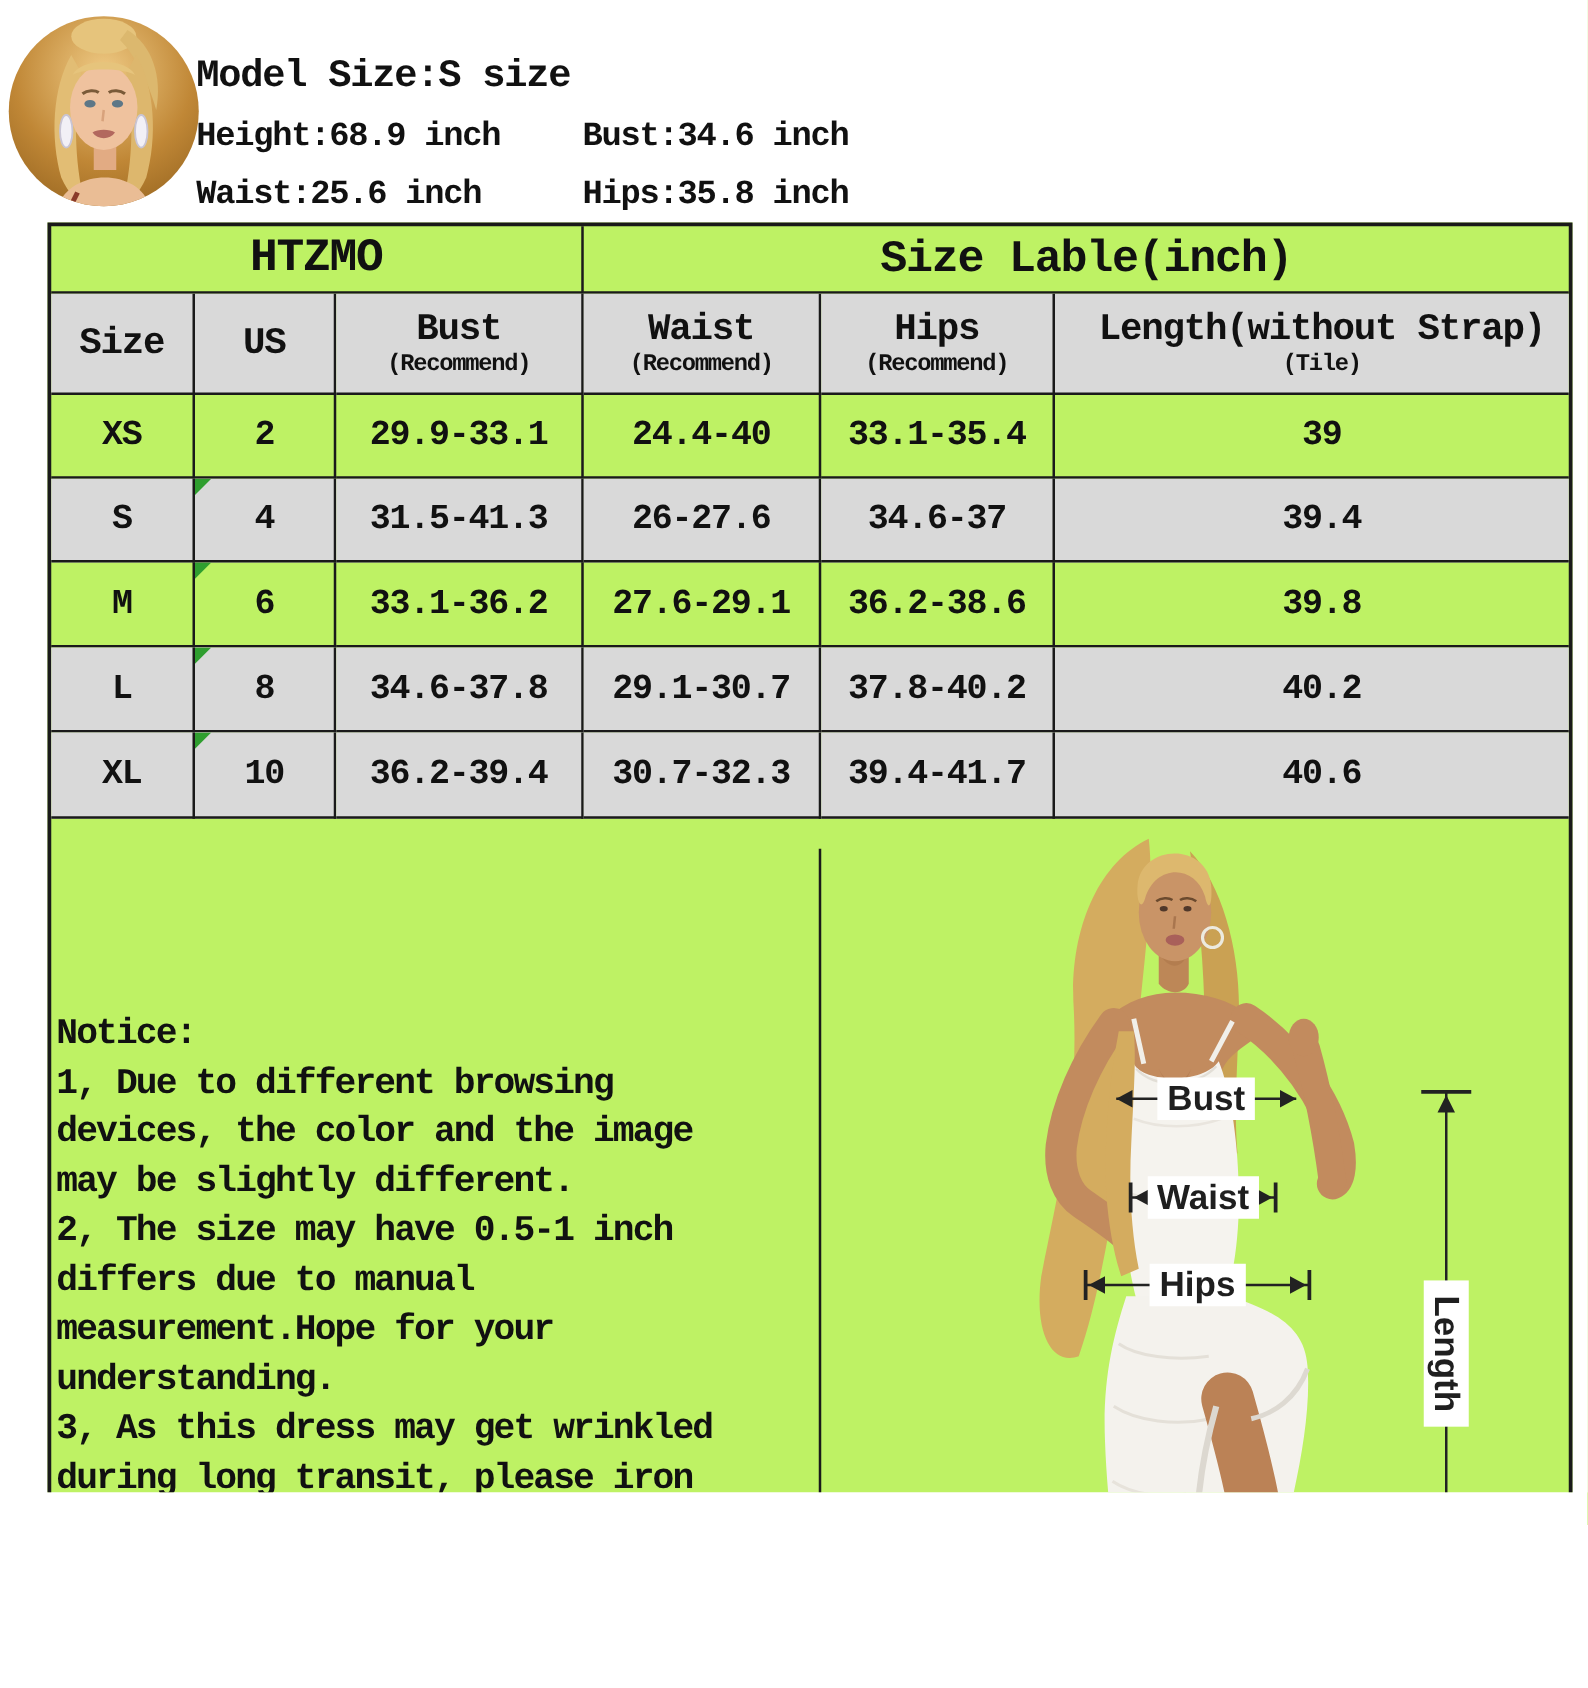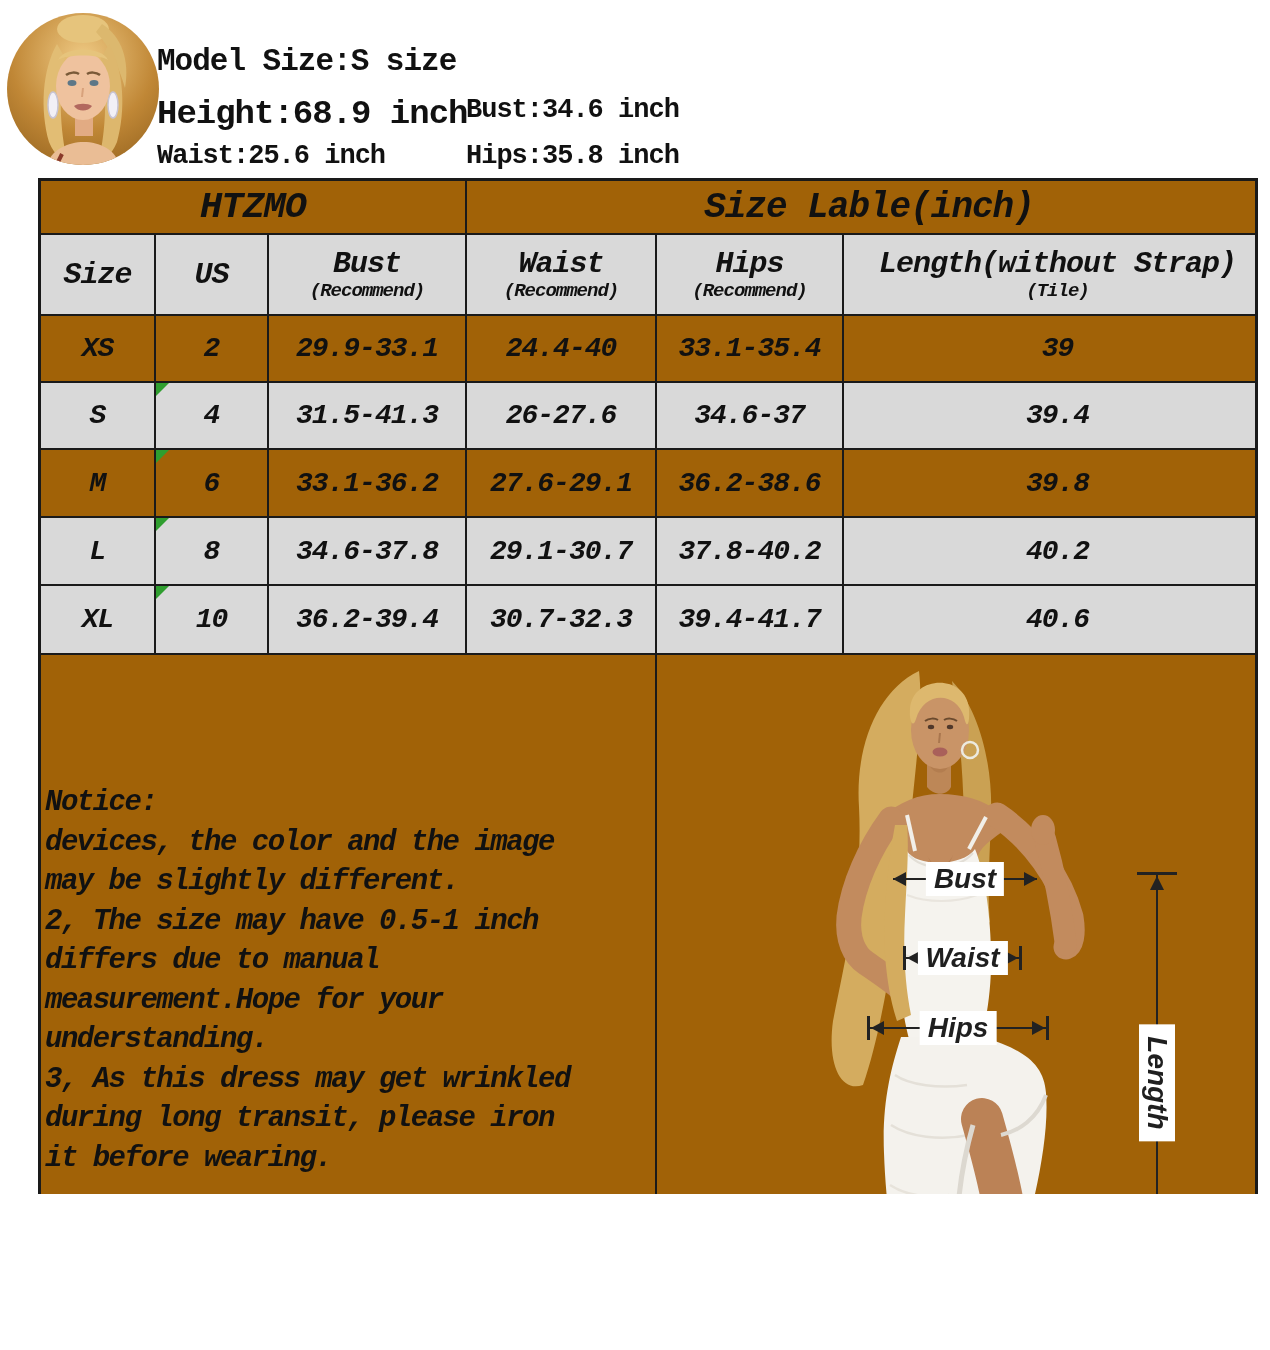--- a/index.html
+++ b/index.html
@@ -11,34 +11,33 @@
     background: #fff;
     overflow: hidden;
     font-family: "Liberation Mono", "DejaVu Sans Mono", monospace;
     color: #111;
   }
 
   
   .avatar-wrap { position:absolute; left:6px; top:12px; width:154px; height:154px; }
   .info-line { position:absolute; font-weight:bold; white-space:nowrap; letter-spacing:-1px; }
   .model-size { left:157px; top:44px;  font-size:31px; }
-  .ht  { left:157px; top:95px;  font-size:34px; }
+  .ht  { left:157px; top:95px;  font-size:27px; }
   .bu  { left:466px; top:95px;  font-size:27px; }
   .wa  { left:157px; top:141px; font-size:27px; }
   .hi  { left:466px; top:141px; font-size:27px; }
 
   
   .size-table {
     position:absolute; left:38px; top:178px;
     display:grid;
     grid-template-columns:115px 113px 198px 190px 187px 411px;
     grid-template-rows:54px 81px 67px 67px 68px 68px 69px 687px;
     border:3px solid #1a1a1a;
-    background:#a16207;
-    font-style:italic;
+    background:#bef264;
   }
   .cell {
     position:relative;
     border-right:2px solid #1a1a1a;
     border-bottom:2px solid #1a1a1a;
     display:flex; flex-direction:column;
     align-items:center; justify-content:center;
     text-align:center;
     overflow:hidden;
   }
@@ -55,20 +54,21 @@
     border-top:13px solid #2f9e2f;
     border-right:13px solid transparent;
   }
 
   
   .notice-cell {
     grid-column:1/5;
     align-items:flex-start; justify-content:flex-start;
     padding:128px 4px 0 4px;
     text-align:center;
+    margin-top:24px;
   }
   .notice-line { font-size:29px; font-weight:bold; line-height:39.5px; letter-spacing:-1.5px; white-space:nowrap; }
 
   
   .model-cell { grid-column:5/7; border-right:none; padding:0; }
   .diagram { position:absolute; inset:0; }
   .figure-svg { position:absolute; left:0; top:0; }
 
   .measure { position:absolute; }
   .m-line { position:absolute; left:0; right:0; top:7px; height:0; border-top:2px solid #222; }
@@ -223,20 +223,21 @@
         <span class="flag"></span>
         <span>10</span>
       </div>
     <div class="cell data-cell shade">36.2-39.4</div>
     <div class="cell data-cell shade">30.7-32.3</div>
     <div class="cell data-cell shade">39.4-41.7</div>
     <div class="cell data-cell shade no-r">40.6</div>
 
     <div class="cell notice-cell no-b">
       <div class="notice-line">Notice:</div>
+      <div class="notice-line">1, Due to different browsing</div>
       <div class="notice-line">devices, the color and the image</div>
       <div class="notice-line">may be slightly different.</div>
       <div class="notice-line">2, The size may have 0.5-1 inch</div>
       <div class="notice-line">differs due to manual</div>
       <div class="notice-line">measurement.Hope for your</div>
       <div class="notice-line">understanding.</div>
       <div class="notice-line">3, As this dress may get wrinkled</div>
       <div class="notice-line">during long transit, please iron</div>
       <div class="notice-line">it before wearing.</div>
     </div>

